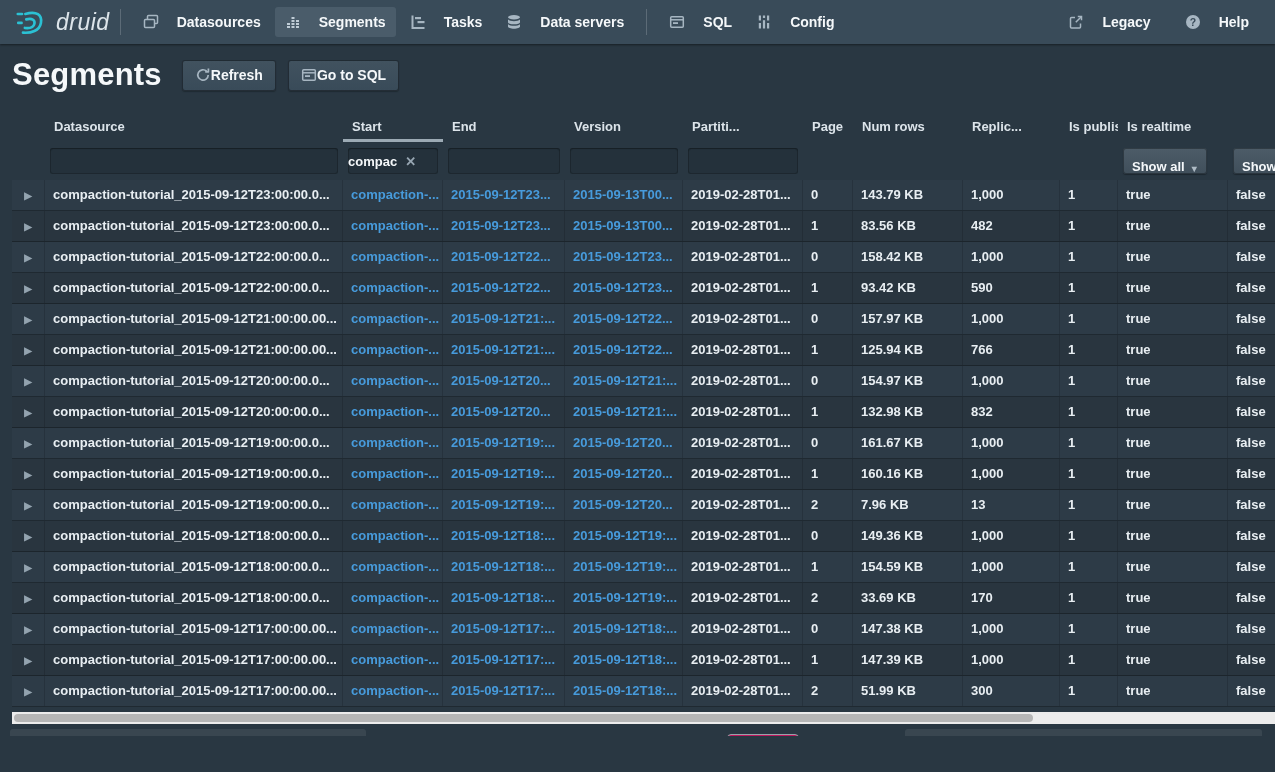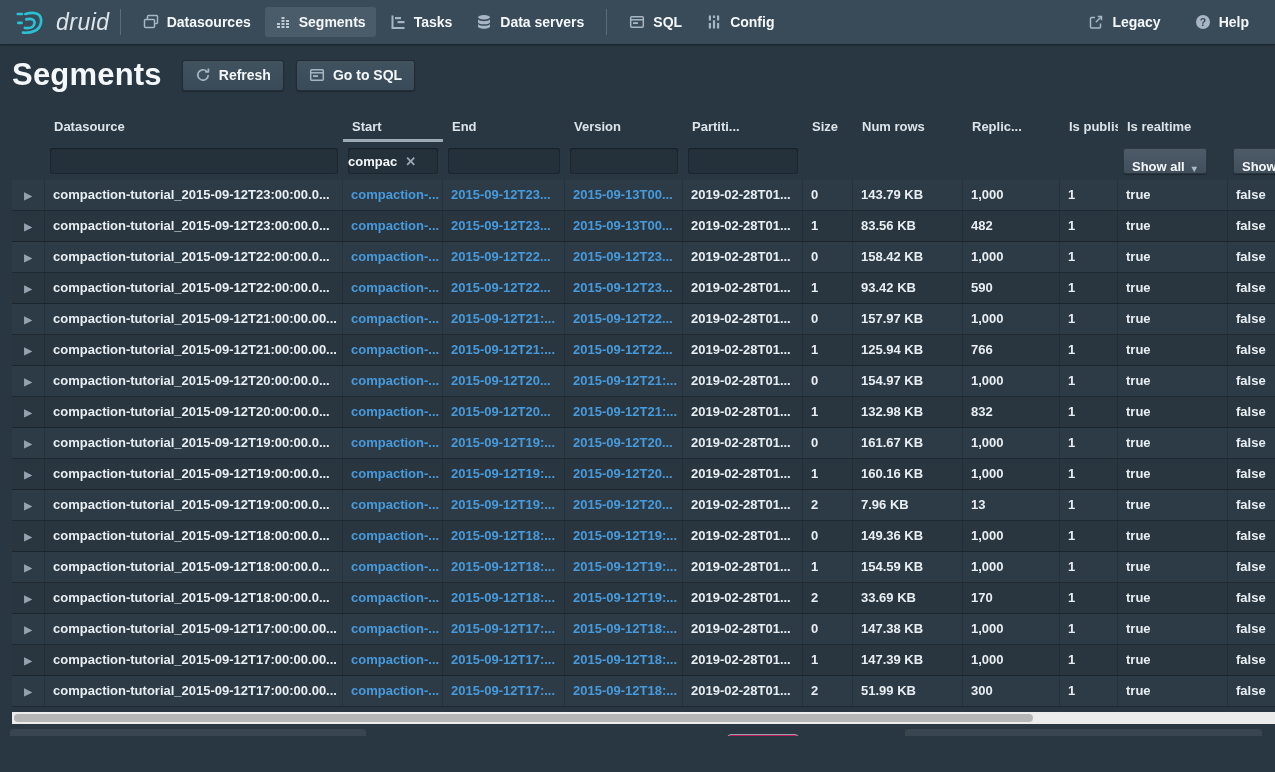--- a/index.html
+++ b/index.html
@@ -7,30 +7,30 @@
   #app{position:relative;width:1275px;height:736px;background:#293742;
        font-family:"Liberation Sans",sans-serif;overflow:hidden;color:#e6ecf0;}
 
   
   .navbar{position:absolute;top:0;left:0;width:1275px;height:44px;background:#394b59;
           display:flex;align-items:center;padding:0 14px;box-shadow:0 1px 2px rgba(0,0,0,.45);z-index:5;}
   .nav-left{display:flex;align-items:center;height:100%;}
   .brand{display:flex;align-items:center;gap:8px;cursor:pointer;}
   .wordmark{font-size:23px;font-weight:300;font-style:italic;color:#dde5ea;letter-spacing:.5px;}
   .nav-divider{width:1px;height:26px;background:rgba(255,255,255,.18);margin:0 10px;}
-  .nav-item{display:flex;align-items:center;gap:8px;height:30px;padding:0 10px;margin:0 2px;
+  .nav-item{display:flex;align-items:center;gap:18px;height:30px;padding:0 10px;margin:0 2px;
             border-radius:3px;color:#f5f8fa;font-size:14px;font-weight:600;cursor:pointer;}
   .nav-item.active{background:rgba(138,155,168,.22);}
   .nav-right{margin-left:auto;display:flex;align-items:flex-start;gap:10px;}
   .icon16{width:16px;height:16px;flex:0 0 16px;}
 
   
   .page-header{position:absolute;top:48px;left:12px;height:54px;display:flex;align-items:center;gap:12px;}
   .page-title{font-size:31px;font-weight:600;color:#f5f8fa;margin:0 8px 0 0;letter-spacing:.2px;}
-  .bp-btn{display:inline-flex;align-items:center;gap:8px;height:31px;padding:0 12px;border-radius:3px;
+  .bp-btn{display:inline-flex;align-items:center;height:31px;padding:0 12px;border-radius:3px;
           background:linear-gradient(#41525f,#394b59);border:1px solid rgba(16,22,26,.6);
           box-shadow:0 1px 1px rgba(16,22,26,.4);color:#f5f8fa;font-size:14px;font-weight:600;cursor:pointer;
           font-family:"Liberation Sans",sans-serif;}
 
   
   .table-wrap{position:absolute;top:112px;left:12px;right:0;height:595px;overflow:hidden;}
   .tbl{width:1328px;}
   .grid-row{display:grid;grid-template-columns:33px 298px 100px 122px 118px 120px 50px 110px 97px 58px 110px 112px;}
   .thead{height:30px;}
   .th{font-size:13px;font-weight:700;color:#dce4ea;line-height:30px;padding:0 9px;
@@ -200,21 +200,21 @@
 
   <div class="table-wrap">
     <div class="tbl">
       <div class="thead grid-row">
         <div class="th"></div>
         <div class="th">Datasource</div>
         <div class="th sorted">Start</div>
         <div class="th">End</div>
         <div class="th">Version</div>
         <div class="th">Partiti...</div>
-        <div class="th">Size</div>
+        <div class="th">Page</div>
         <div class="th">Num rows</div>
         <div class="th">Replic...</div>
         <div class="th">Is published</div>
         <div class="th">Is realtime</div>
       </div>
 
       <div class="tfilter grid-row">
         <div class="fcell"></div>
         <div class="fcell"><input class="f-input" value="" style=""></div>
         <div class="fcell">

